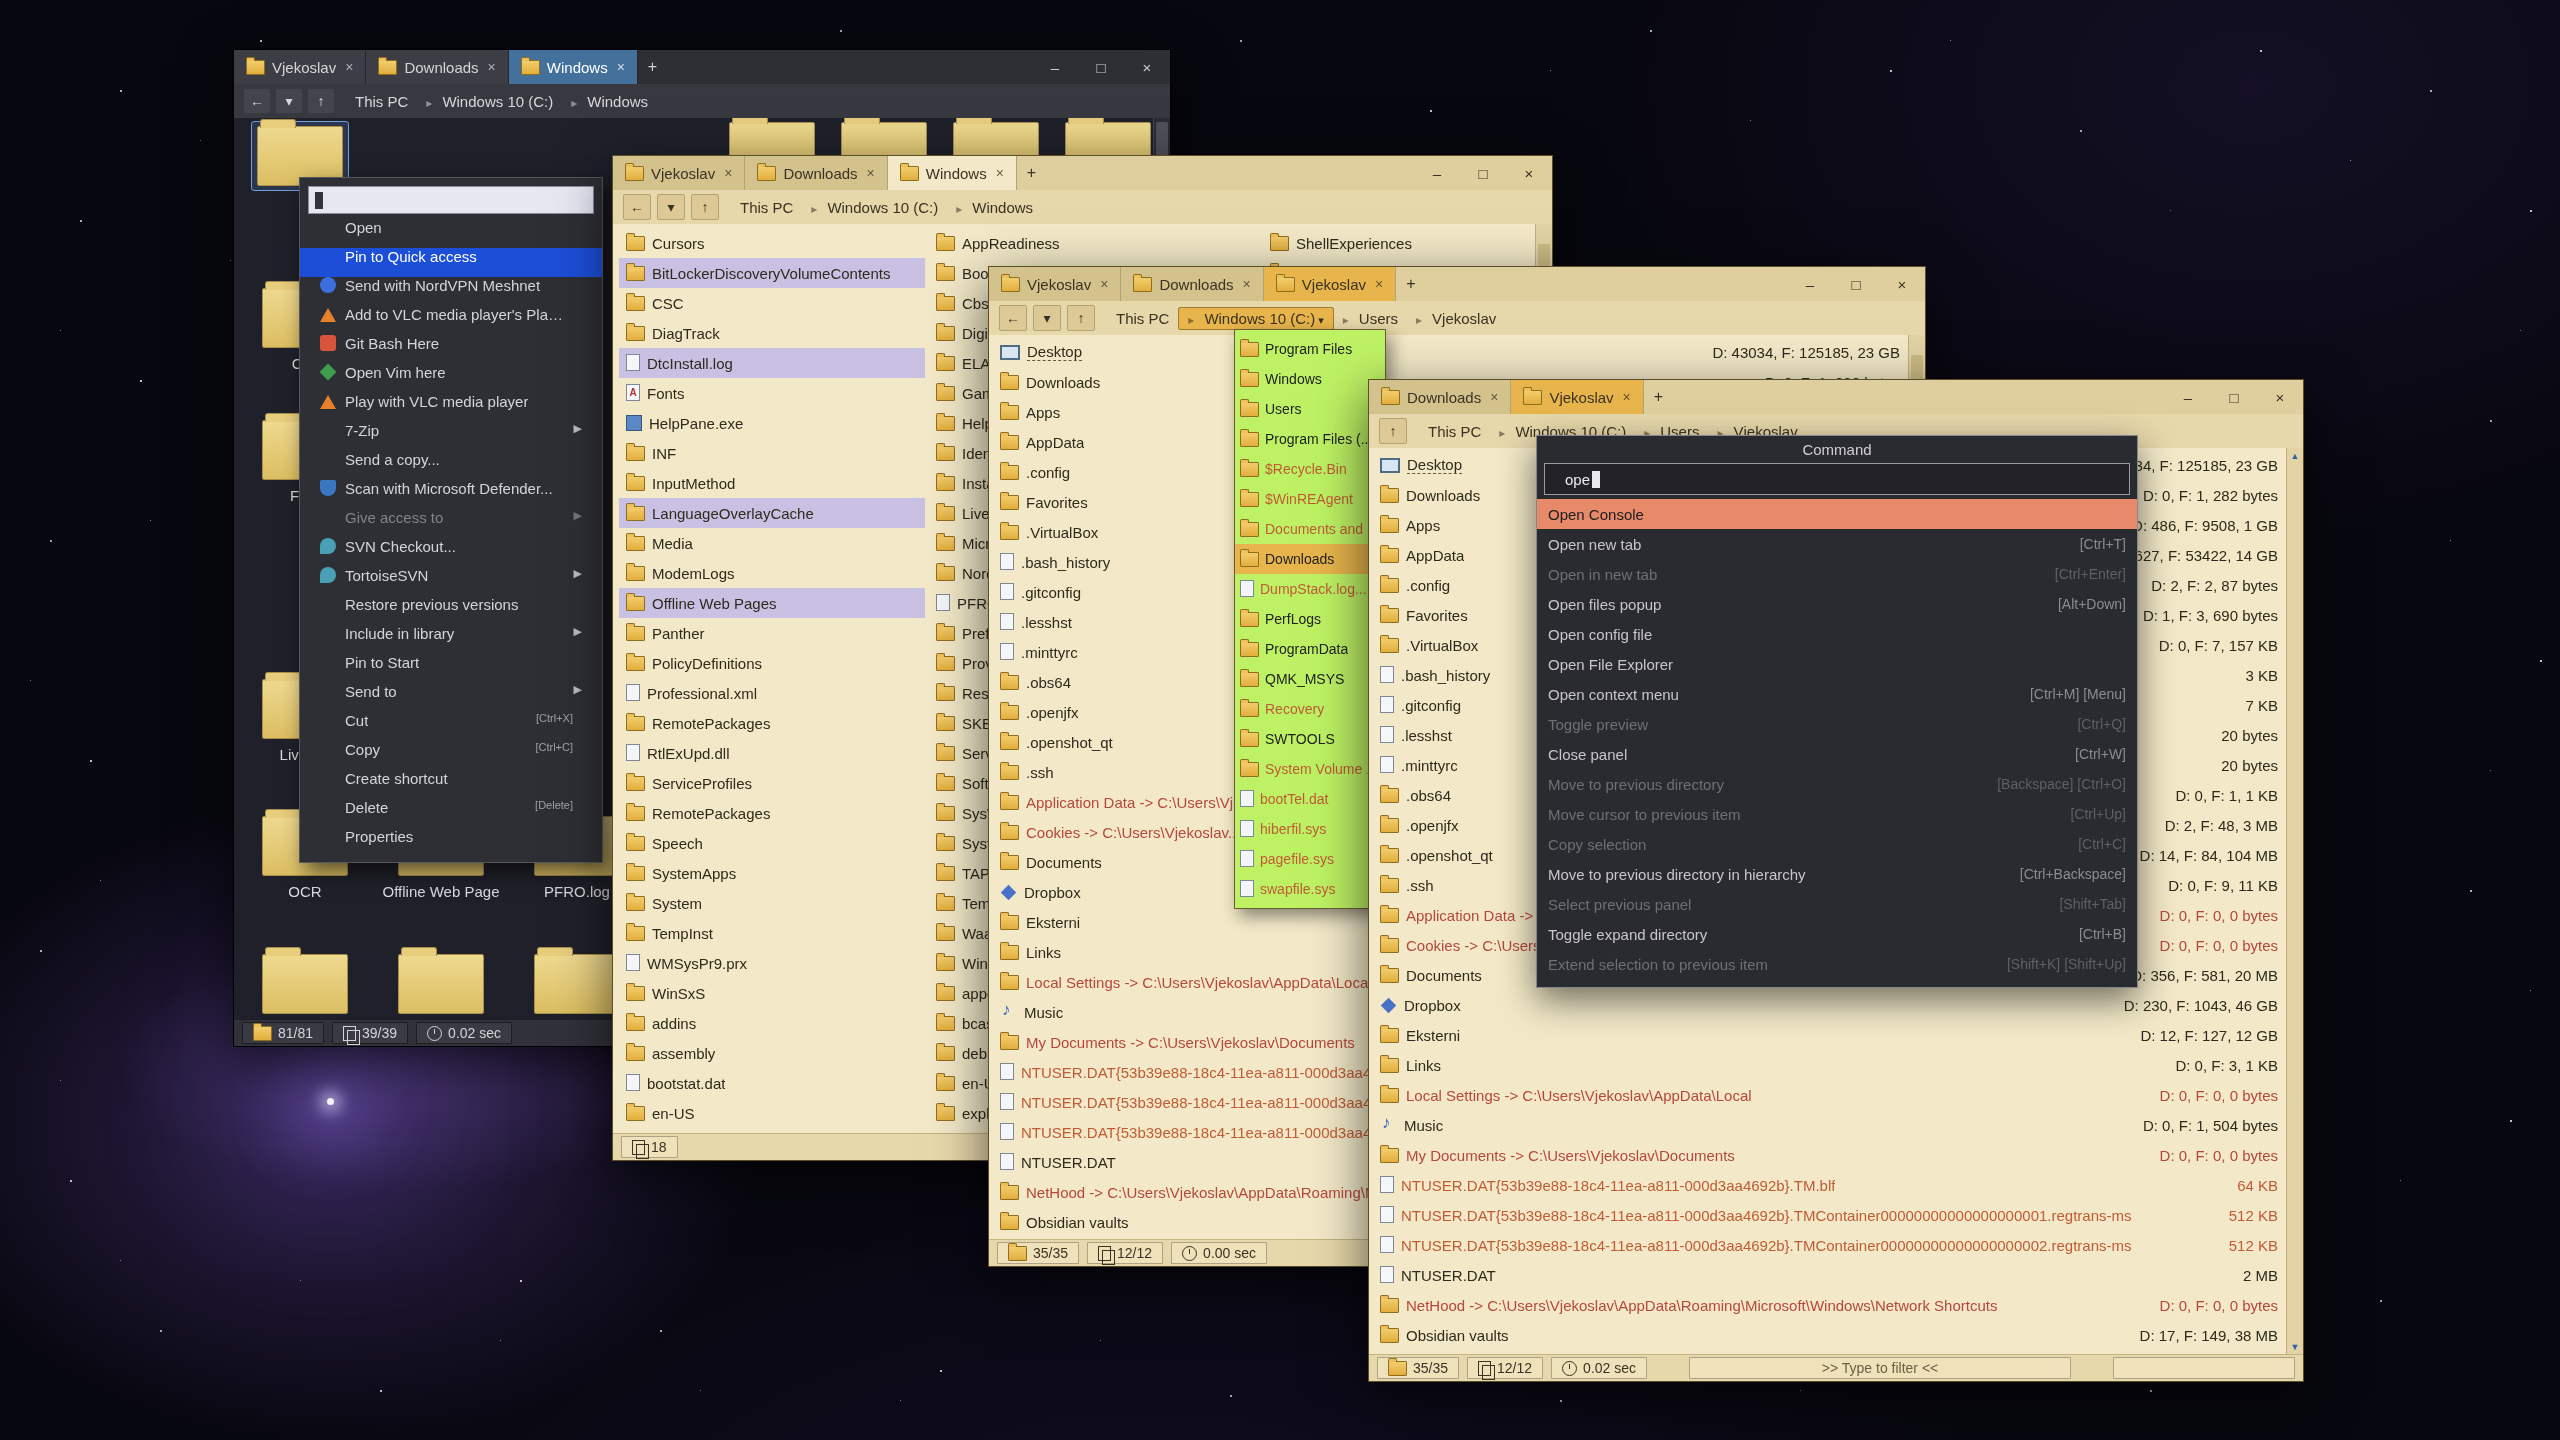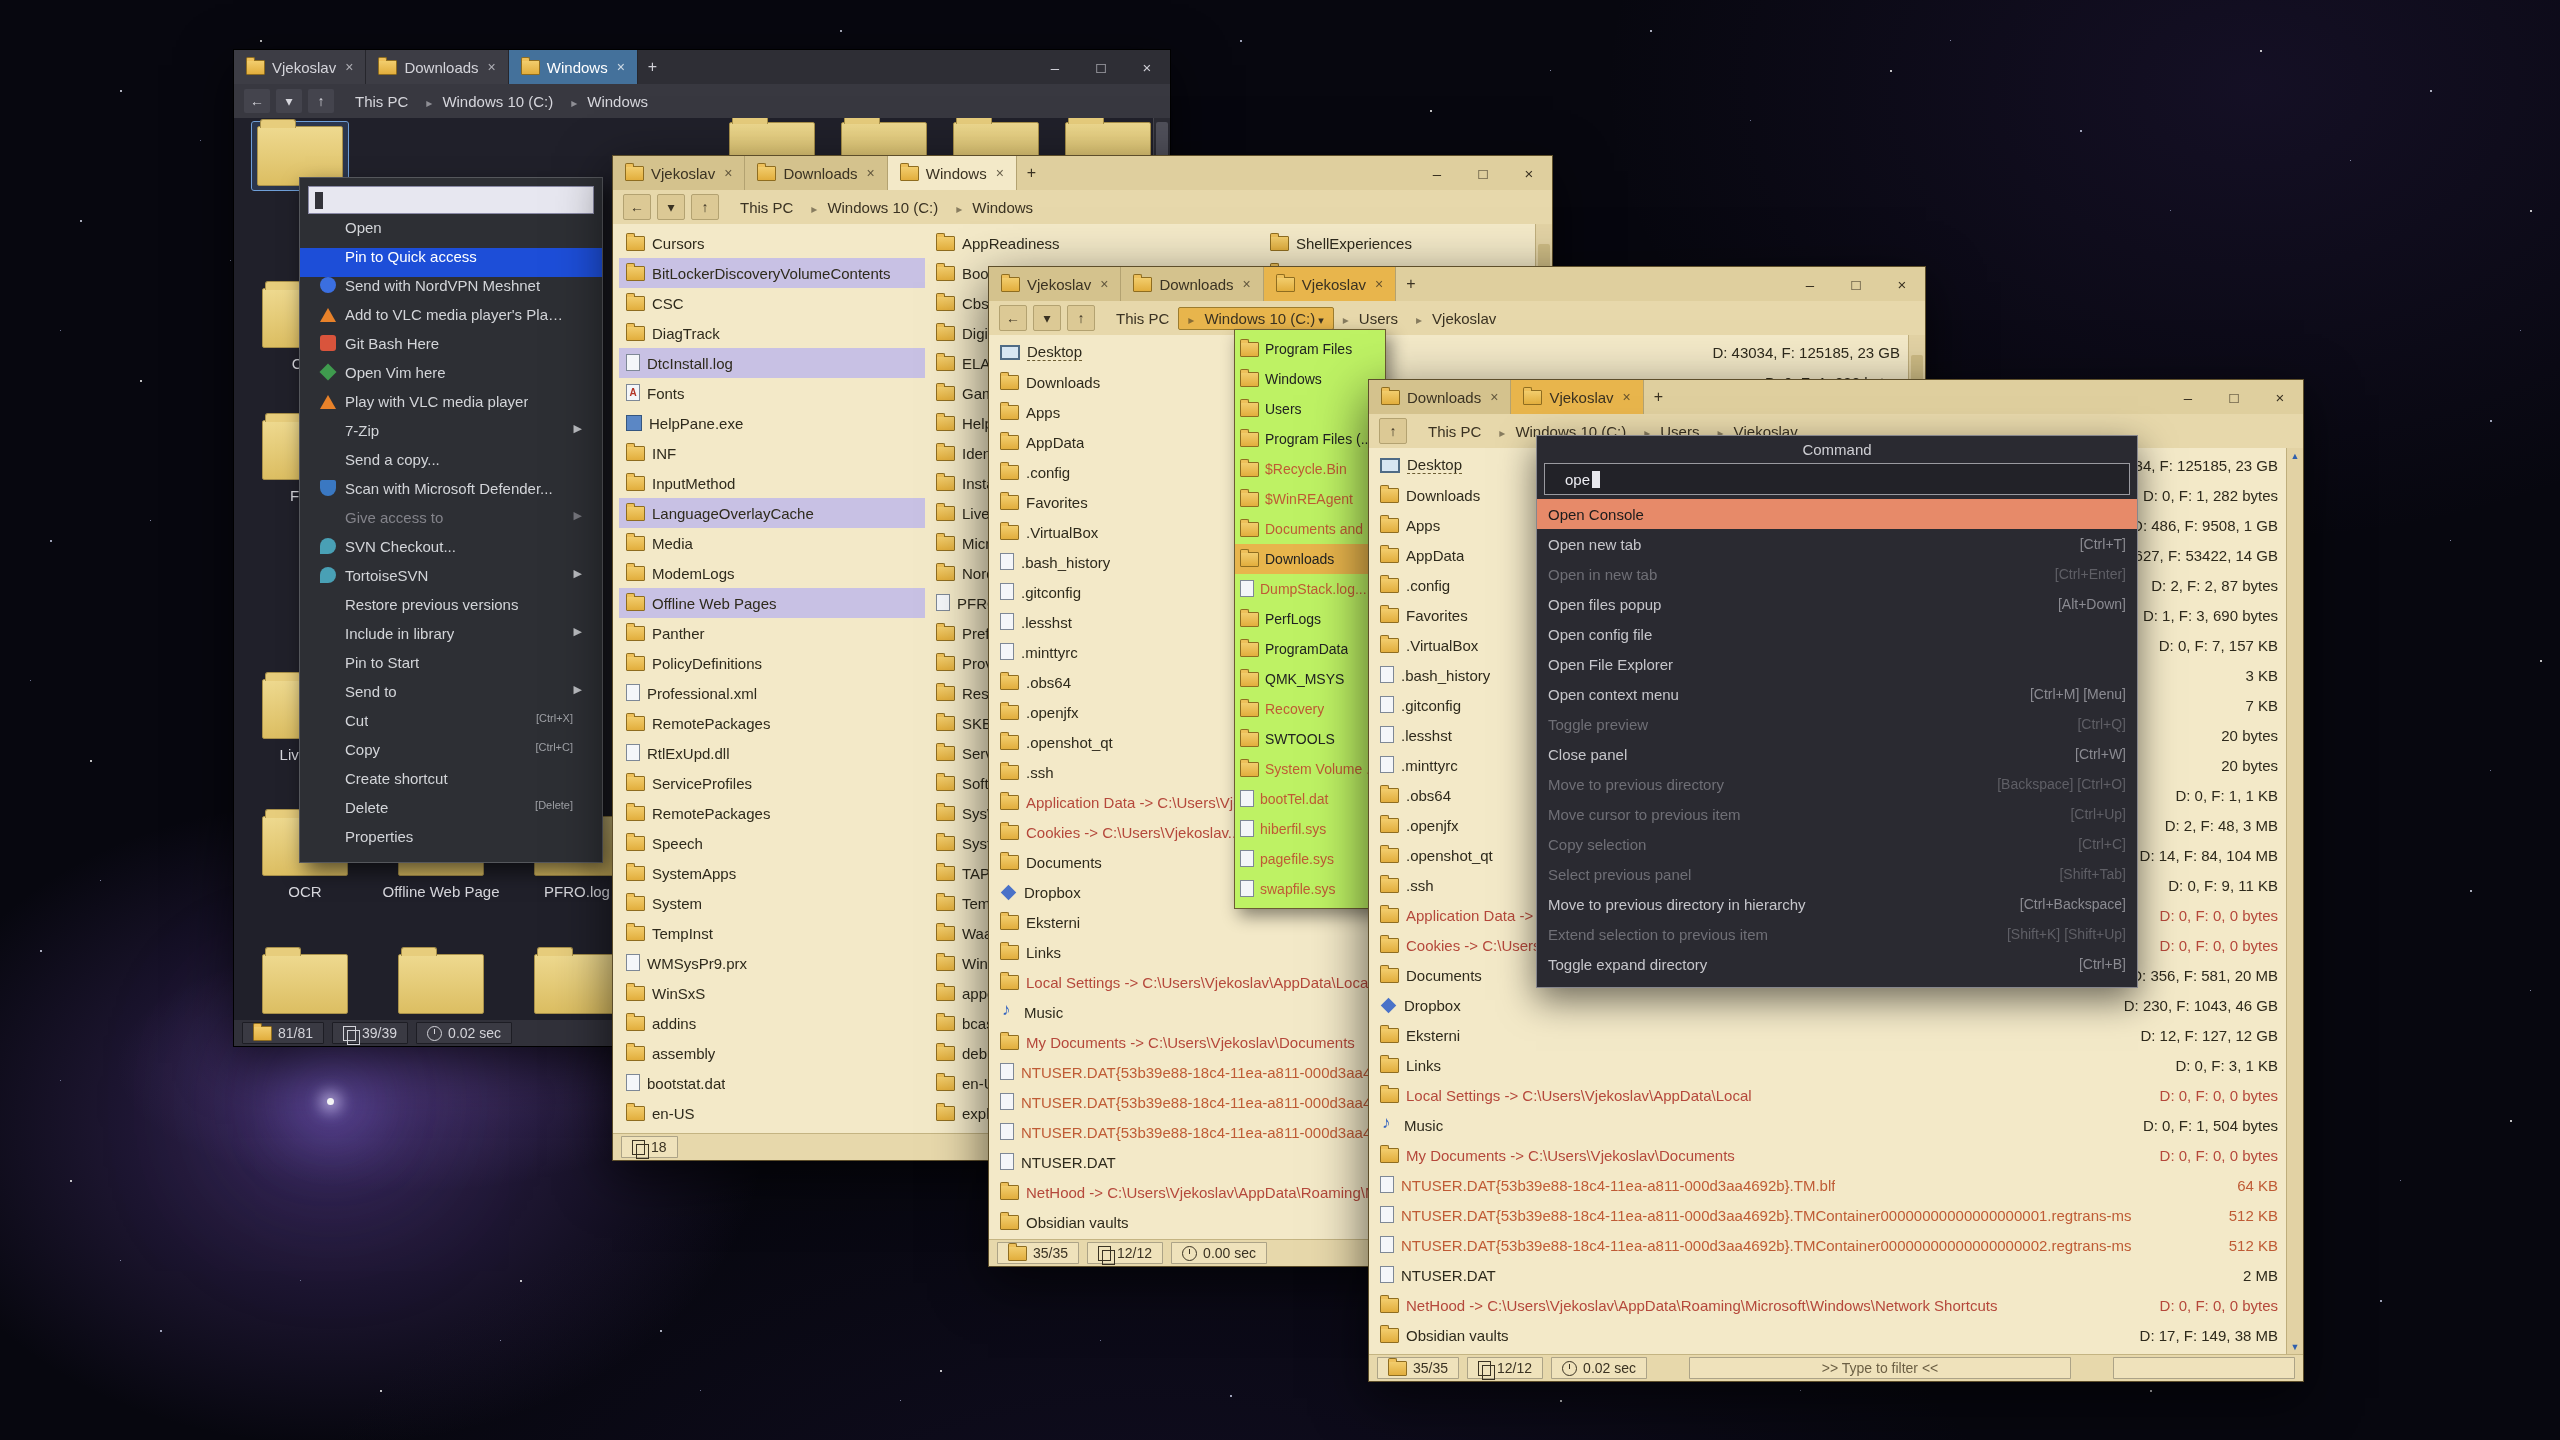--- a/index.html
+++ b/index.html
@@ -1516,34 +1516,34 @@
         <div class="pal-row dim">
           <span class="pl">Move cursor to previous item</span>
           <span class="sc">[Ctrl+Up]</span>
         </div>
 
         <div class="pal-row dim">
           <span class="pl">Copy selection</span>
           <span class="sc">[Ctrl+C]</span>
         </div>
 
+        <div class="pal-row">
+          <span class="pl">Move to previous directory in hierarchy</span>
+          <span class="sc">[Ctrl+Backspace]</span>
+        </div>
+
         <div class="pal-row dim">
           <span class="pl">Select previous panel</span>
           <span class="sc">[Shift+Tab]</span>
         </div>
 
         <div class="pal-row">
-          <span class="pl">Move to previous directory in hierarchy</span>
-          <span class="sc">[Ctrl+Backspace]</span>
+          <span class="pl">Toggle expand directory</span>
+          <span class="sc">[Ctrl+B]</span>
         </div>
 
         <div class="pal-row dim">
           <span class="pl">Extend selection to previous item</span>
           <span class="sc">[Shift+K] [Shift+Up]</span>
         </div>
-
-        <div class="pal-row">
-          <span class="pl">Toggle expand directory</span>
-          <span class="sc">[Ctrl+B]</span>
-        </div>
       </div>
   </div>
 </div>
 
 </body></html>

